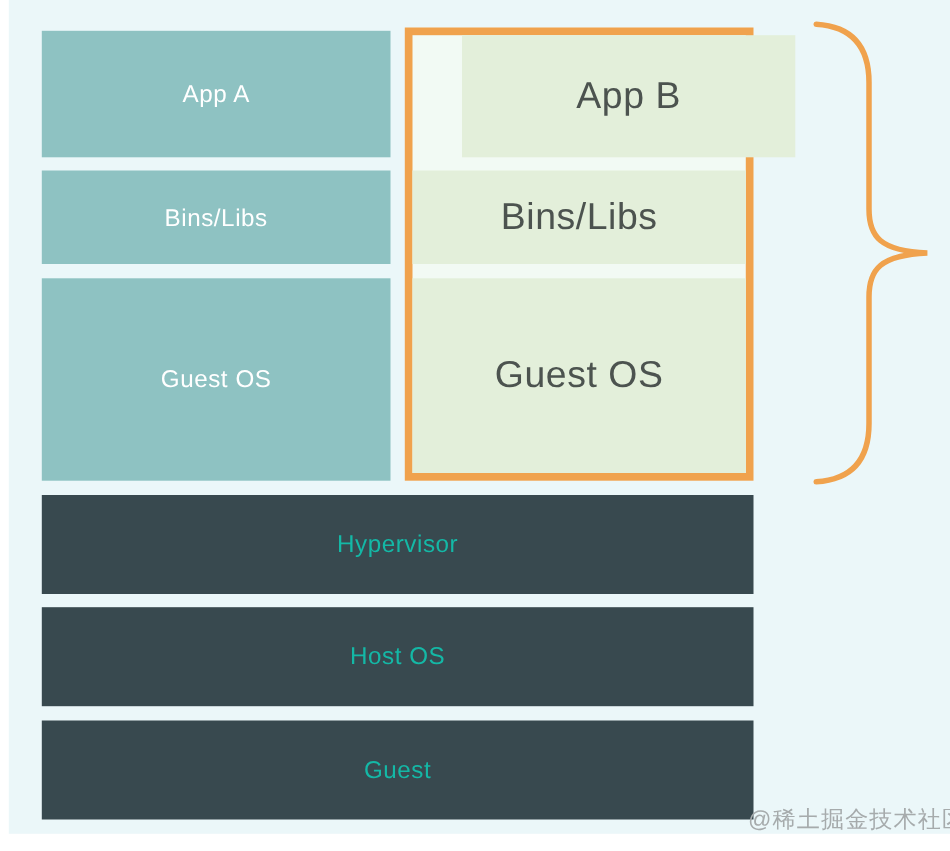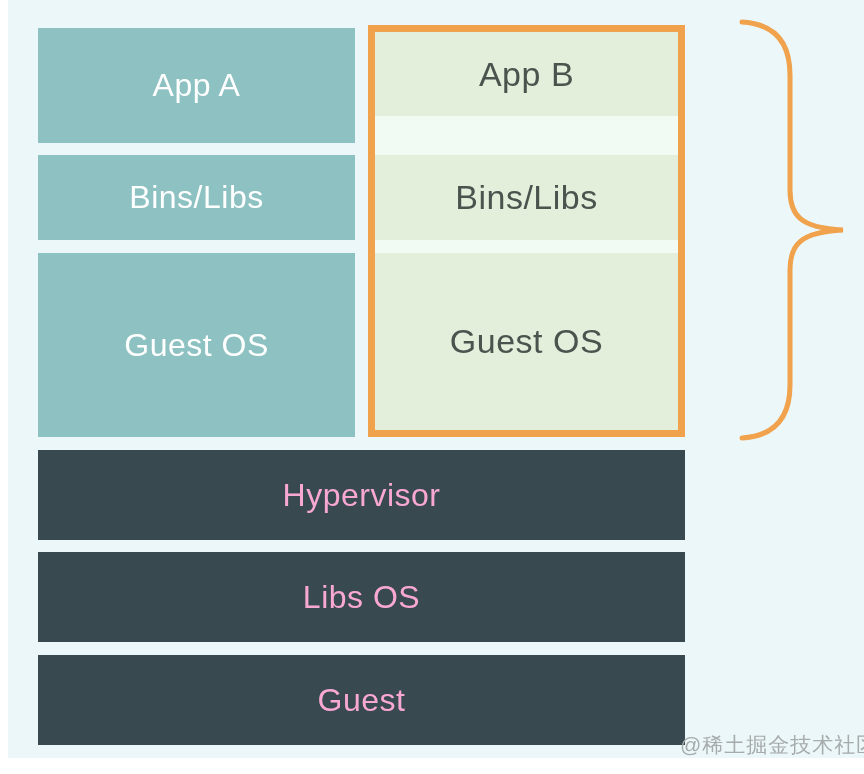--- a/index.html
+++ b/index.html
@@ -18,21 +18,21 @@
     position: absolute;
     left: 8px; top: 0;
     width: 856px; height: 758px;
     background: #ebf7f9;
   }
   .box {
     position: absolute;
     display: flex;
     align-items: center;
     justify-content: center;
-    font-size: 32px;
+    font-size: 22px;
     letter-spacing: 0.5px;
   }
   
   .vm-a-box {
     left: 38px;
     width: 317px;
     background: #8ec2c2;
     color: #ffffff;
   }
   .vm-a-row1 { top: 28px;  height: 115px; }
@@ -51,30 +51,30 @@
     left: 0;
     width: 303px;
     background: #e3efda;
     color: #4c534f;
     display: flex;
     align-items: center;
     justify-content: center;
     font-size: 34px;
     letter-spacing: 0.5px;
   }
-  .vm-b-row1 { top: 0;     height: 84px; }
+  .vm-b-row1 { top: 0;     height: 111px; margin-left: 45px; }
   .vm-b-row2 { top: 123px; height: 85px;  }
   .vm-b-row3 { top: 221px; height: 177px; }
   
   .platform-box {
     left: 38px;
     width: 647px;
     height: 90px;
     background: #38494f;
-    color: #f9a8d4;
+    color: #14b8a6;
   }
   .platform-row1 { top: 450px; }
   .platform-row2 { top: 552px; }
   .platform-row3 { top: 655px; }
   
   .brace {
     position: absolute;
     left: 730px; top: 15px;
     width: 125px; height: 430px;
   }
@@ -114,21 +114,21 @@
     </div>
     <div class="vm-b-box vm-b-row3">
       <span>Guest OS</span>
     </div>
   </div>
 
   <div class="box platform-box platform-row1">
     <span>Hypervisor</span>
   </div>
   <div class="box platform-box platform-row2">
-    <span>Libs OS</span>
+    <span>Host OS</span>
   </div>
   <div class="box platform-box platform-row3">
     <span>Guest</span>
   </div>
 
   <svg class="brace" viewBox="0 0 125 430" aria-hidden="true">
     <path d="M 12 7
              C 45 9 60 28 60 60
              L 60 175
              C 60 200 70 213 113 215

